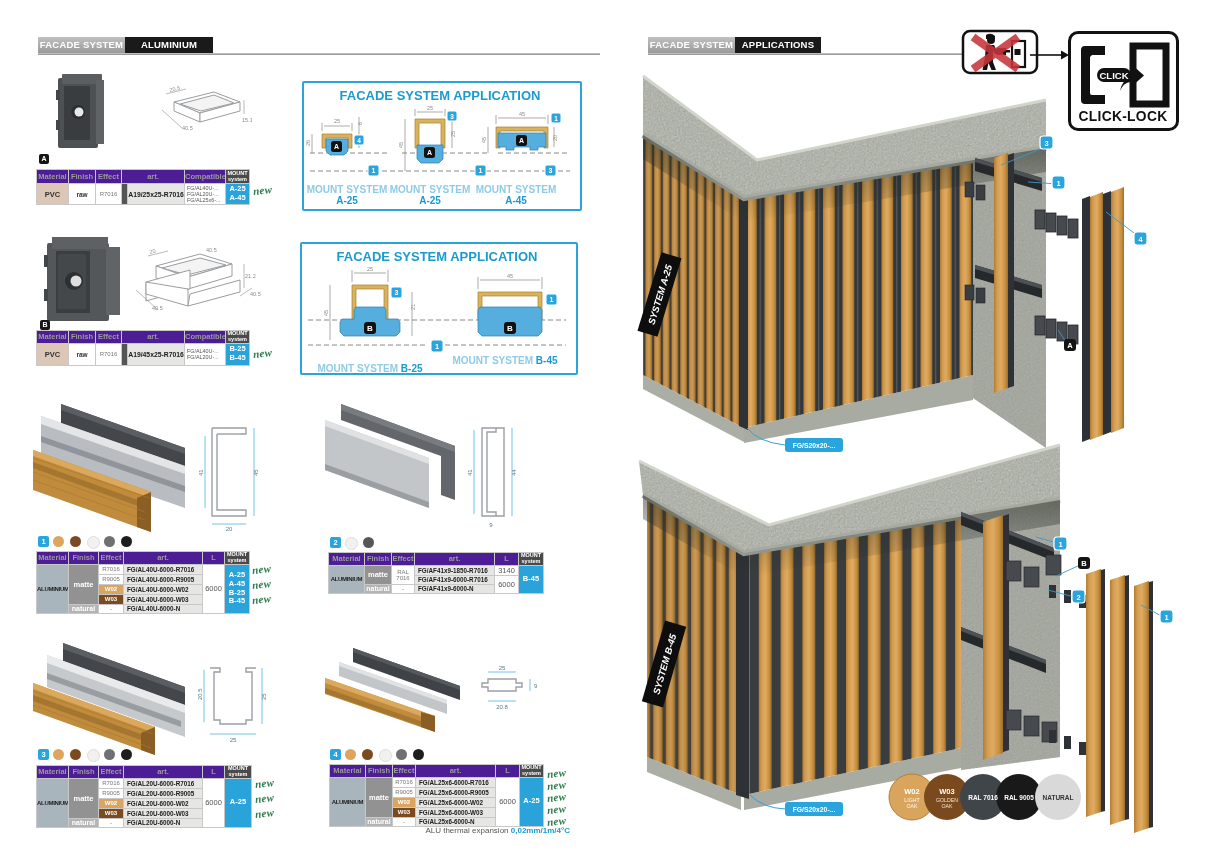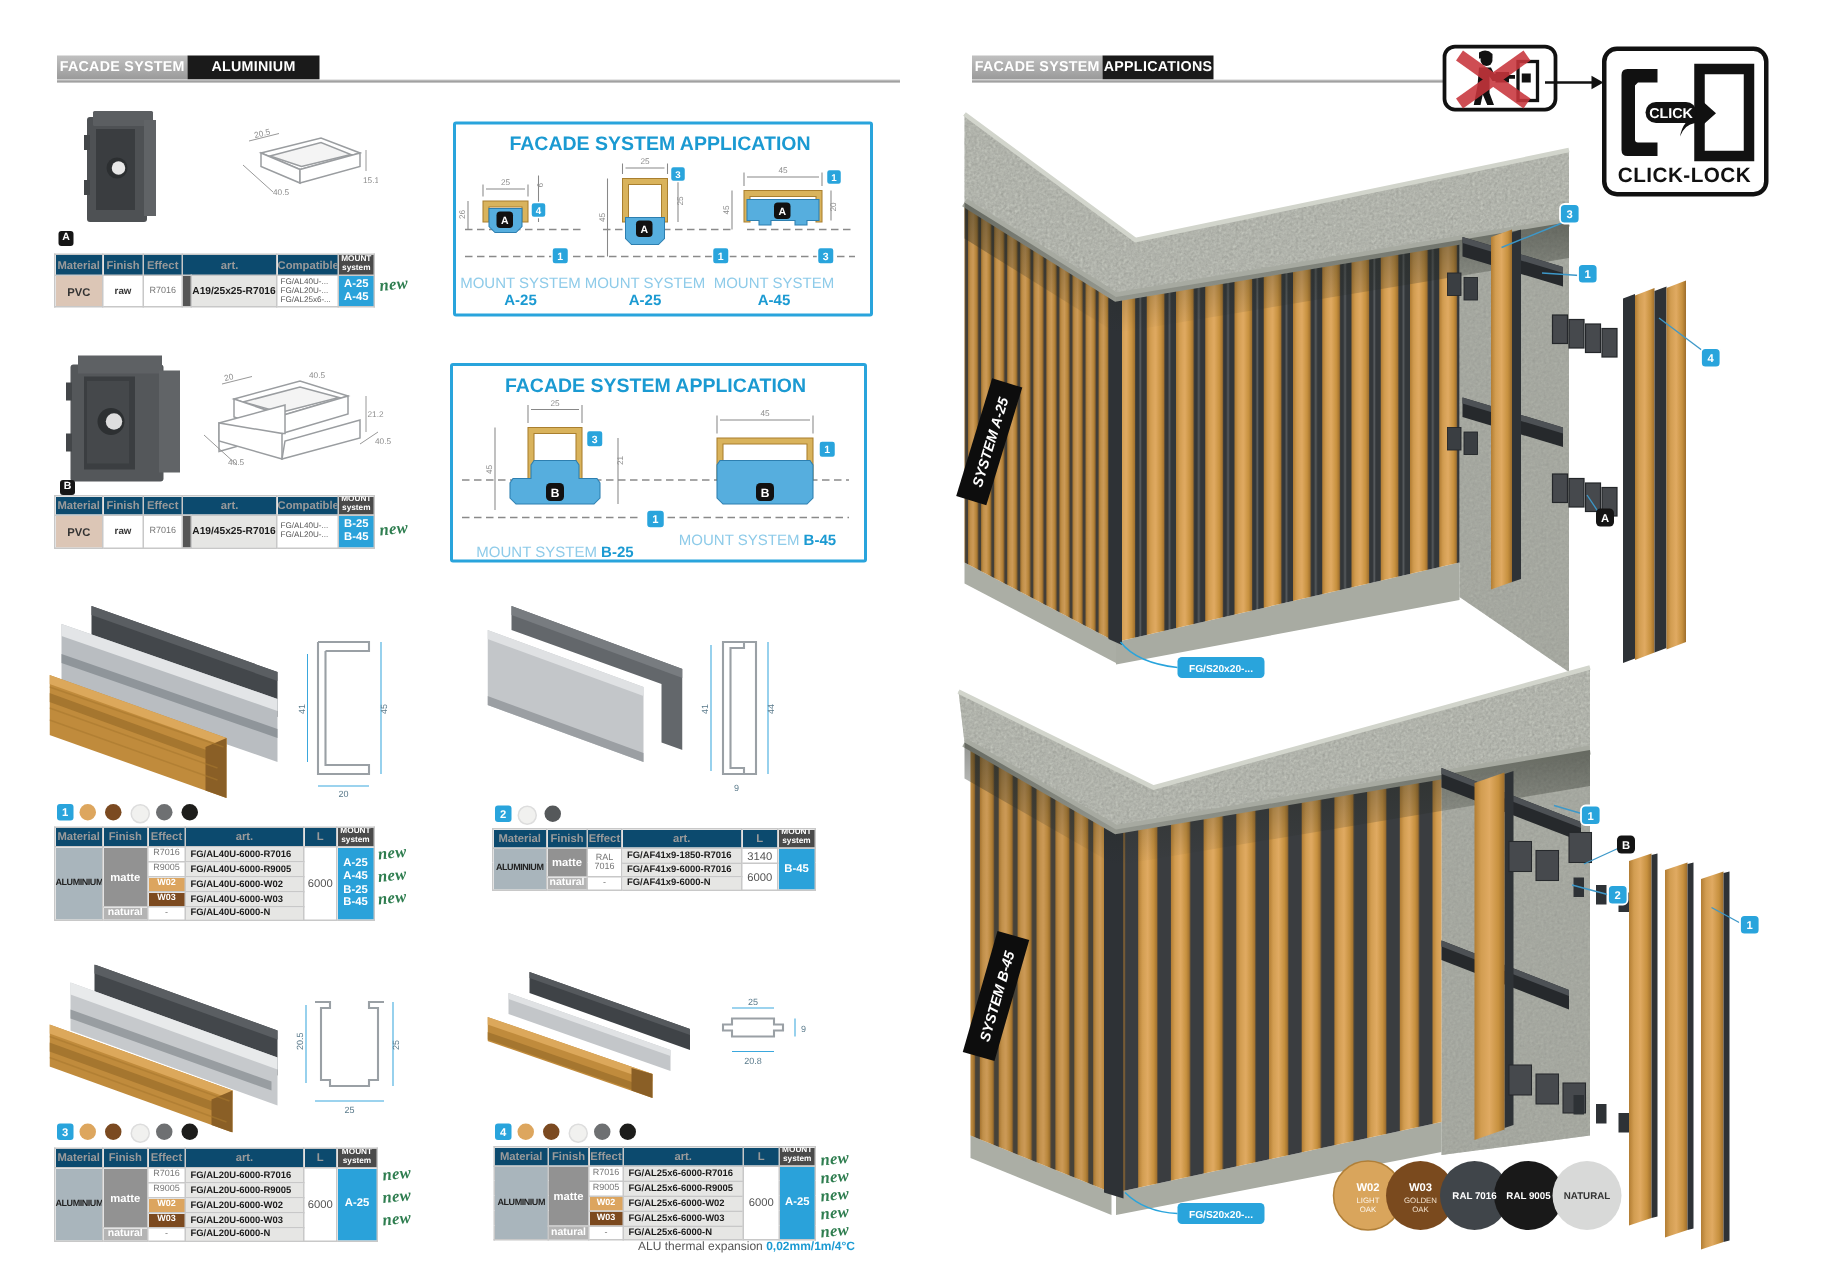--- a/index.html
+++ b/index.html
@@ -1,27 +1,27 @@
 <!DOCTYPE html>
 <html><head><meta charset="utf-8"><style>
 html,body{margin:0;padding:0}
 body{width:1214px;height:858px;position:relative;font-family:"Liberation Sans",sans-serif;background:#fff;overflow:hidden}
 .abs{position:absolute}
 .hgray{background:linear-gradient(#c0c0c0,#9a9a9a);color:#fff;font-weight:bold;font-size:9.5px;line-height:16px;letter-spacing:.2px;white-space:nowrap;text-align:center;box-sizing:border-box}
 .hblk{background:#1a1a1a;color:#fff;font-weight:bold;font-size:9.5px;line-height:16px;letter-spacing:.2px;white-space:nowrap;text-align:center;box-sizing:border-box}
 .hline{height:2px;background:linear-gradient(#cfcfcf,#8a8a8a)}
 .bluebox{border:2px solid #29a4dc;border-radius:2px;background:#fff}
 .bb-title{color:#1b9ad2;font-weight:bold;font-size:13px;text-align:center}
-.msys{color:#8ecbe9;font-weight:normal;font-size:10px;white-space:nowrap}
+.msys{color:#8ecbe9;font-weight:bold;font-size:10px;white-space:nowrap}
 .msys b{color:#1b9ad2}
 .abadge{position:absolute;background:#161616;color:#fff;font-weight:bold;font-size:7px;border-radius:2px;width:10px;height:10px;line-height:10px;text-align:center}
 .new{position:absolute;color:#2e7d4f;font-style:italic;font-weight:bold;font-family:"Liberation Serif",serif;transform:rotate(-6deg);letter-spacing:0.3px}
 table.t{border-collapse:collapse;table-layout:fixed;font-size:6.5px;color:#333}
 table.t td{border:1px solid #c8c8c8;padding:0;text-align:center;vertical-align:middle;overflow:hidden}
-td.hd{color:#9a9a9a;font-weight:bold;font-size:7.5px;background:#0c4a6e}
+td.hd{color:#9a9a9a;font-weight:bold;font-size:7.5px;background:#4c1d95}
 td.mounthd{background:#4a4a4a;color:#fff;font-weight:bold;font-size:5.5px;line-height:1.05}
 td.mat{background:#a9b5bc;font-weight:bold;font-size:6px;color:#222;letter-spacing:-0.3px}
 td.matte{background:#929292;color:#fff;font-weight:bold;font-size:7.5px}
 td.natural{background:#b4b4b4;color:#fff;font-weight:bold;font-size:7px}
 td.w02{background:#dca55f;color:#fff;font-weight:bold;font-size:6px}
 td.w03{background:#7c4a1f;color:#fff;font-weight:bold;font-size:6px}
 td.eff{color:#777;font-size:6px}
 table.t td.art{background:#e6e6e4;font-weight:bold;text-align:left;padding-left:3px;font-size:6.3px;color:#1a1a1a;white-space:nowrap}
 td.mount{background:#2aa2da;color:#fff;font-weight:bold;font-size:7.5px;line-height:1.15}
 td.lcol{font-size:7.5px;color:#555}
@@ -29,21 +29,21 @@
 .numsq{position:absolute;width:11px;height:11px;background:#29a4dc;border-radius:2px;color:#fff;font-weight:bold;font-size:7.5px;line-height:11px;text-align:center}
 .dim{font-size:5.5px;fill:#8c8c8c}
 .dimb{font-size:6px;fill:#5b7b8c}
 </style></head><body>
 
 <div class="abs hgray" style="left:38px;top:37px;width:87px">FACADE SYSTEM</div>
 <div class="abs hblk" style="left:125px;top:37px;width:88px">ALUMINIUM</div>
 <div class="abs hline" style="left:38px;top:53px;width:562px"></div>
 
 <div class="abs hgray" style="left:648px;top:37px;width:87px">FACADE SYSTEM</div>
-<div class="abs hblk" style="left:735px;top:37px;width:74px">APPLICATIONS</div>
+<div class="abs hblk" style="left:735px;top:37px;width:86px">APPLICATIONS</div>
 <div class="abs hline" style="left:648px;top:53px;width:314px"></div>
 
 <svg class="abs" style="left:961px;top:29px" width="78" height="46" viewBox="0 0 78 46">
  <rect x="2" y="2" width="74" height="42" rx="7" fill="#fff" stroke="#111" stroke-width="2.5"></rect>
  <g fill="#111">
   <path d="M25 6 Q30 3 34 7 L34 10 L25 10 Z"></path>
   <circle cx="30" cy="11" r="4"></circle>
   <path d="M25 16 L33 16 L35 20 L41 21 L41 25 L34 25 L32 22 L32 33 L35 41 L30.5 41 L27.5 34 L26 41 L21.5 41 L24 28 Z"></path>
   <rect x="36" y="19" width="9" height="7"></rect>
   <rect x="45" y="21" width="4" height="2.5"></rect>

